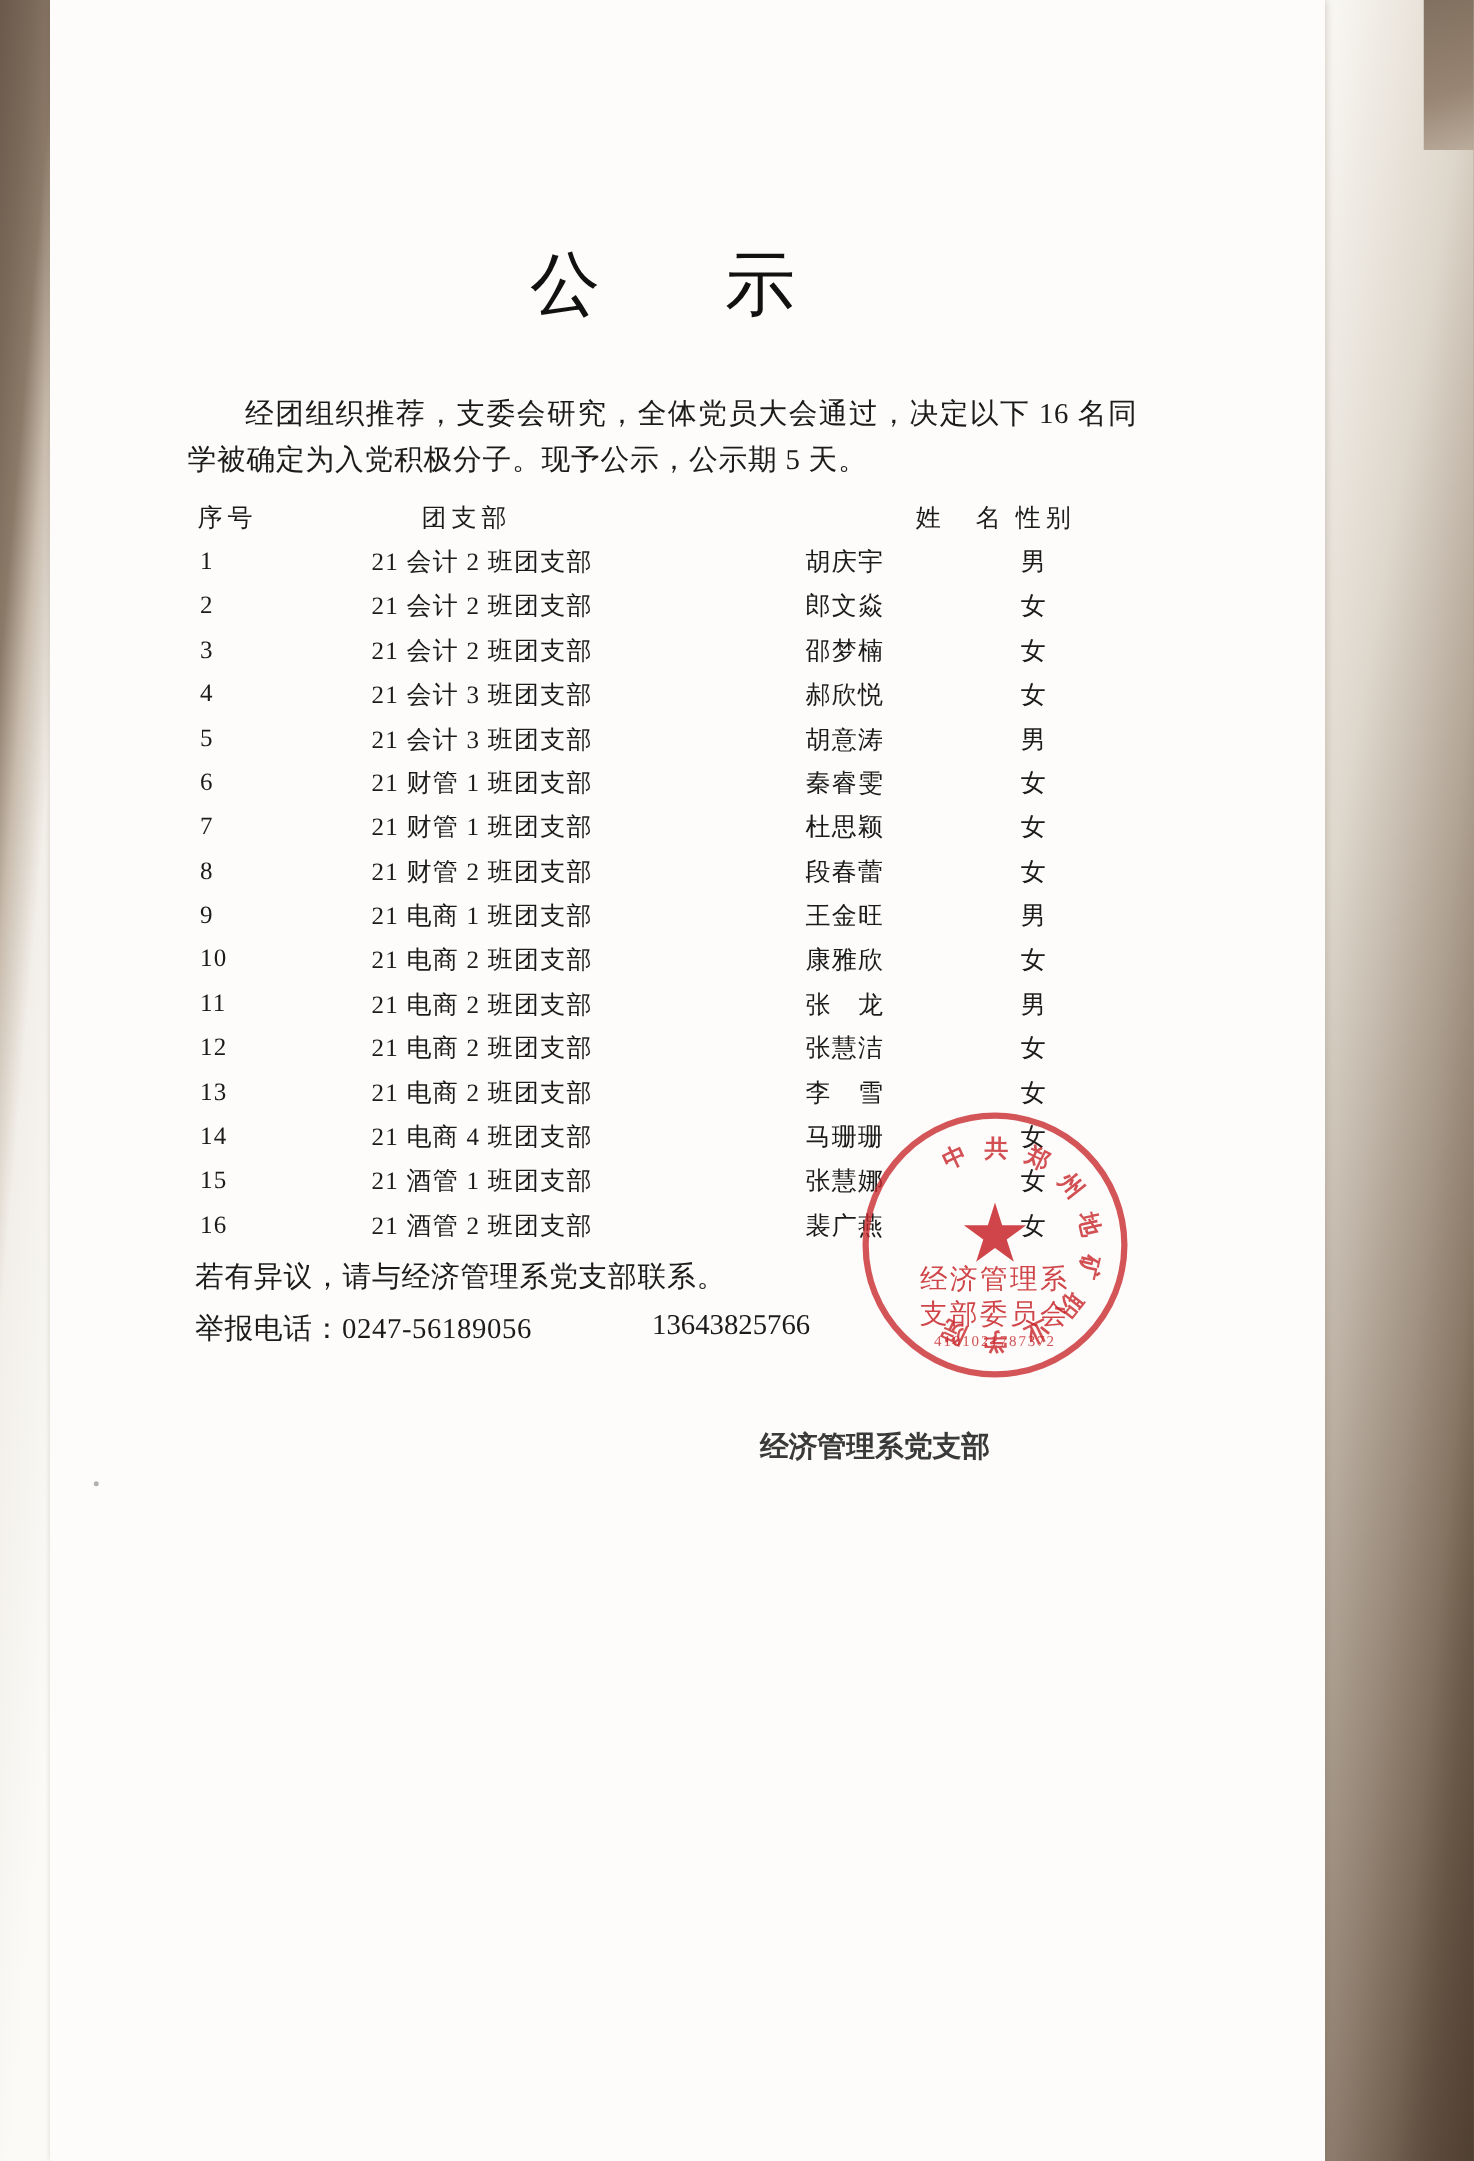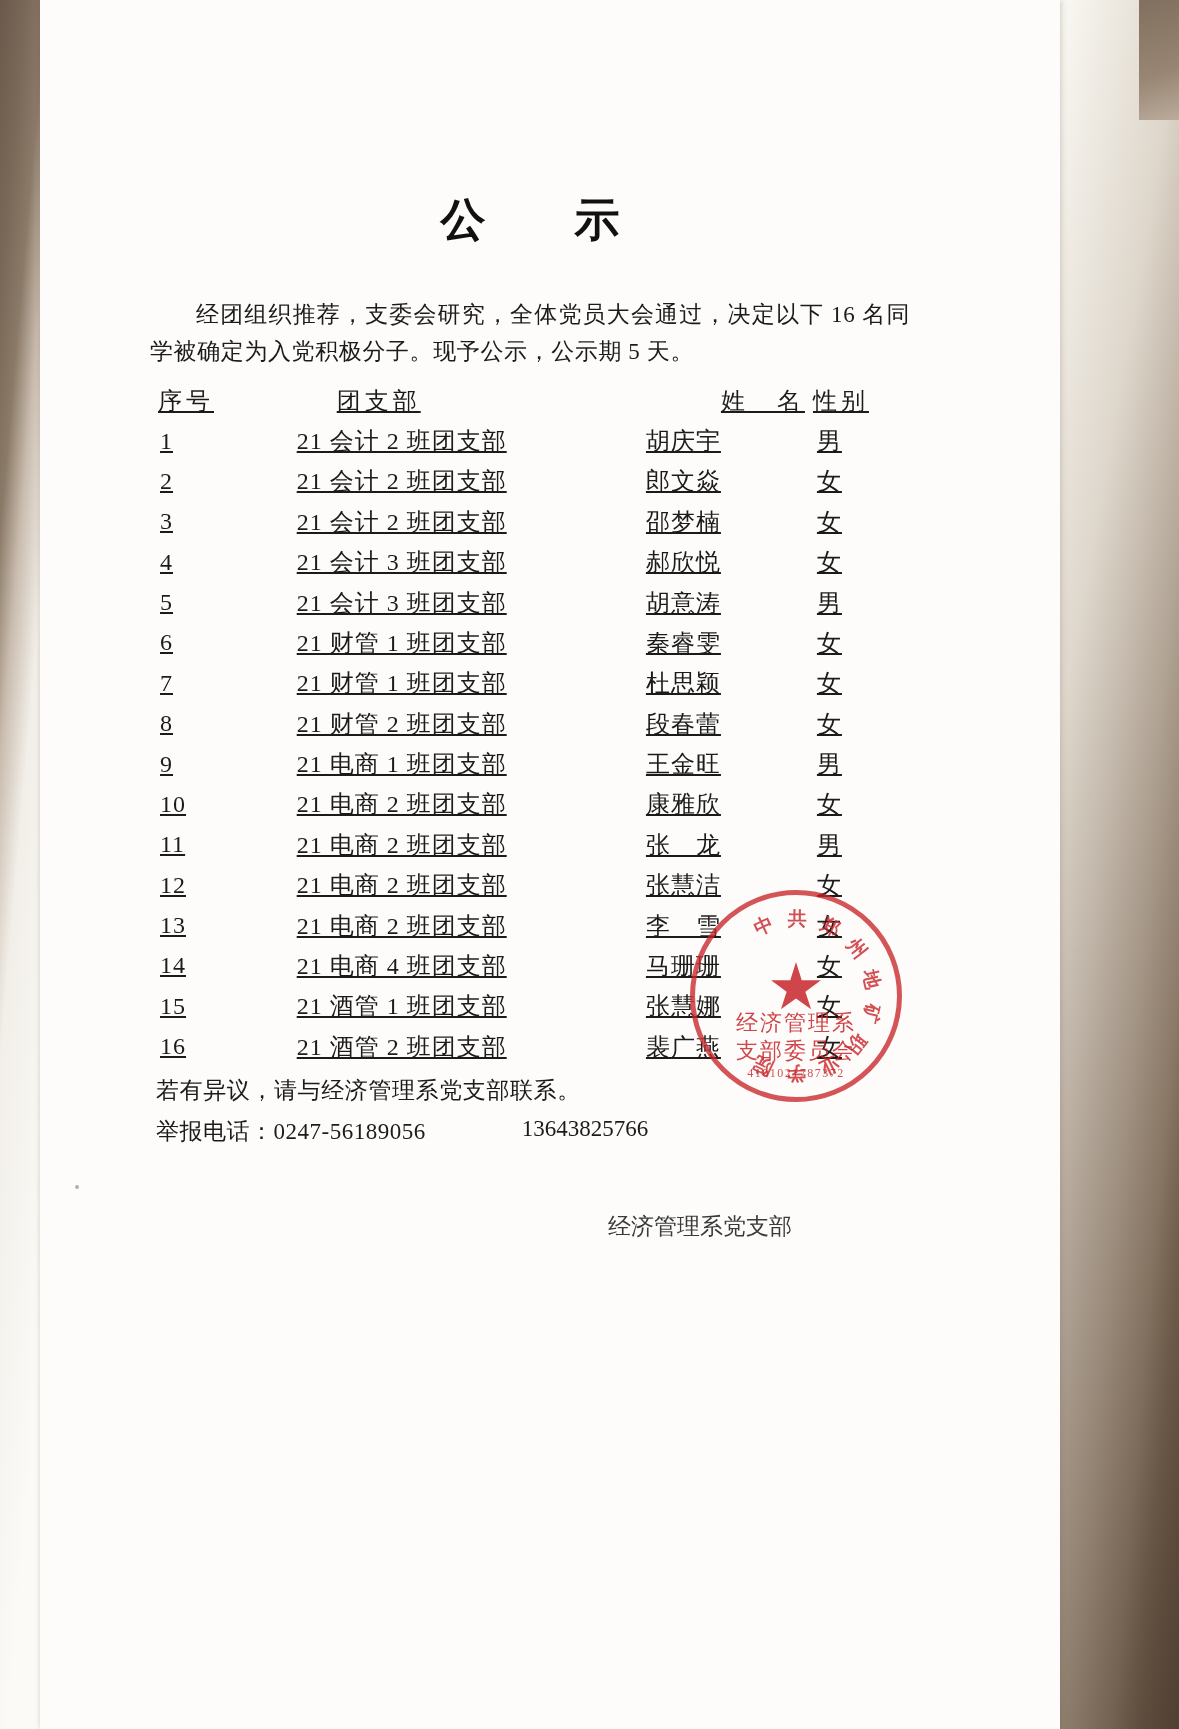--- a/index.html
+++ b/index.html
@@ -51,43 +51,42 @@
   .content {
     position: absolute;
     left: 150px;
     top: 190px;
     width: 760px;
     color: #1b1b1b;
   }
 
   .doc-title {
     text-align: center;
-    font-size: 45px;
+    font-size: 56px;
     letter-spacing: 22px;
     text-indent: 22px;
-    font-weight: bold;
+    font-weight: normal;
     margin: 0 0 46px 0;
     color: #111;
   }
 
   .para {
     font-size: 23px;
     line-height: 1.62;
     text-align: justify;
     text-indent: 46px;
     margin: 0 0 10px 0;
     letter-spacing: 0.6px;
   }
 
   table.roster {
     width: 100%;
     border-collapse: collapse;
     margin-top: 6px;
-    font-size: 24px;
-    text-decoration: underline;
+    font-size: 20px;
   }
   table.roster th,
   table.roster td {
     border: none;
     padding: 4.2px 0;
     font-weight: normal;
     letter-spacing: 1px;
     white-space: nowrap;
   }
   table.roster th {
@@ -123,20 +122,21 @@
   .tel-row .tel-second { margin-left: 96px; }
 
   .sign-block {
     margin-top: 58px;
     text-align: right;
     padding-right: 118px;
     font-size: 23px;
     line-height: 1.9;
     color: #2a2a2a;
     opacity: 0.92;
+    font-weight: bold;
   }
 
   
   .seal {
     position: absolute;
     left: 690px;
     top: 890px;
     width: 212px;
     height: 212px;
     pointer-events: none;

